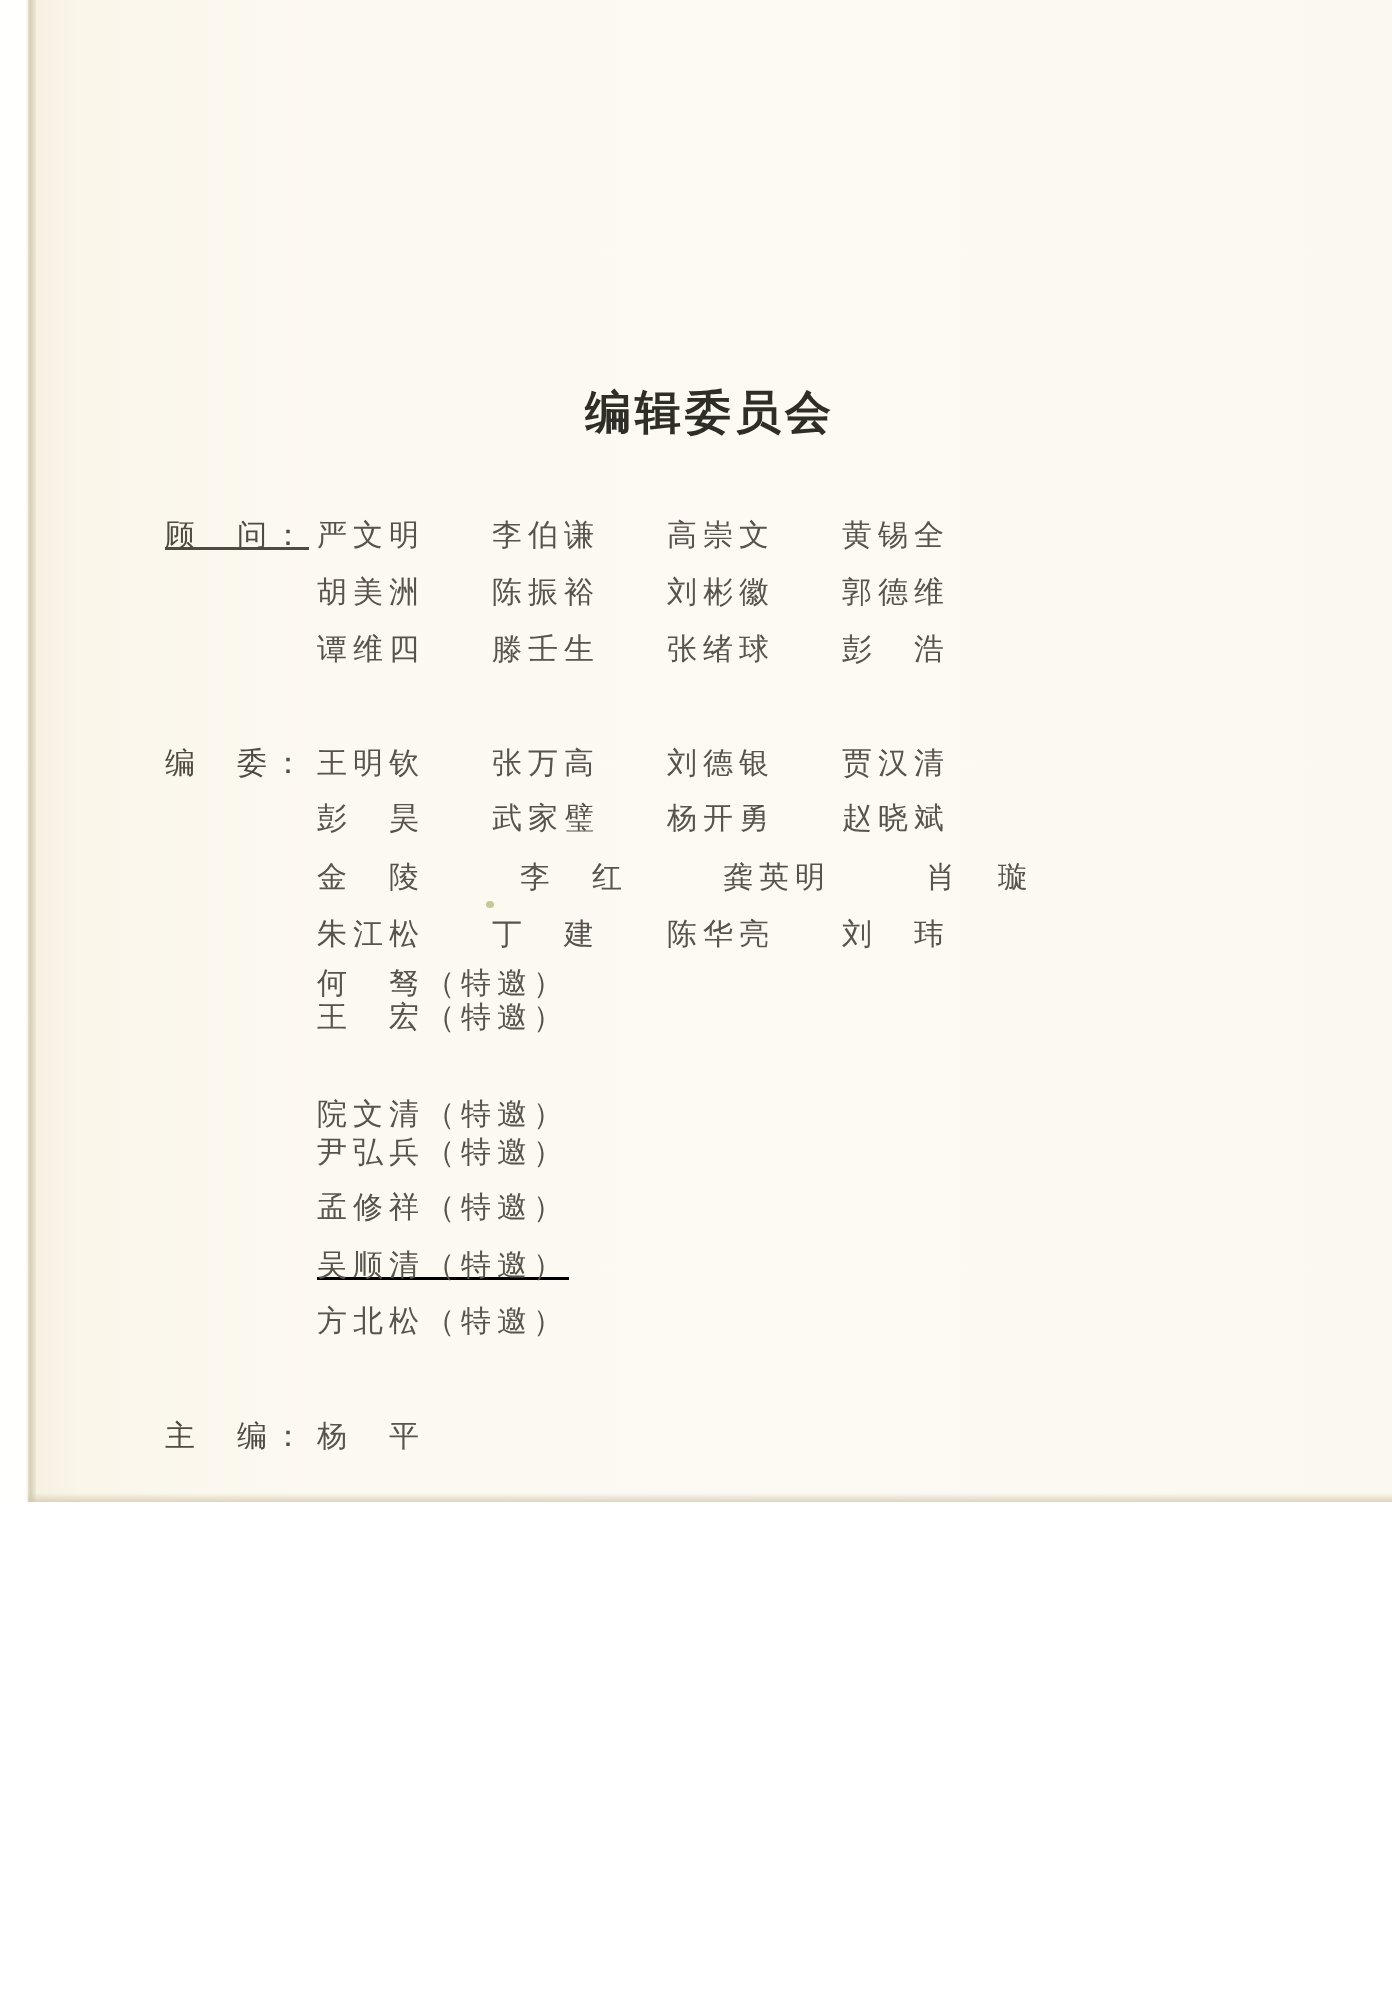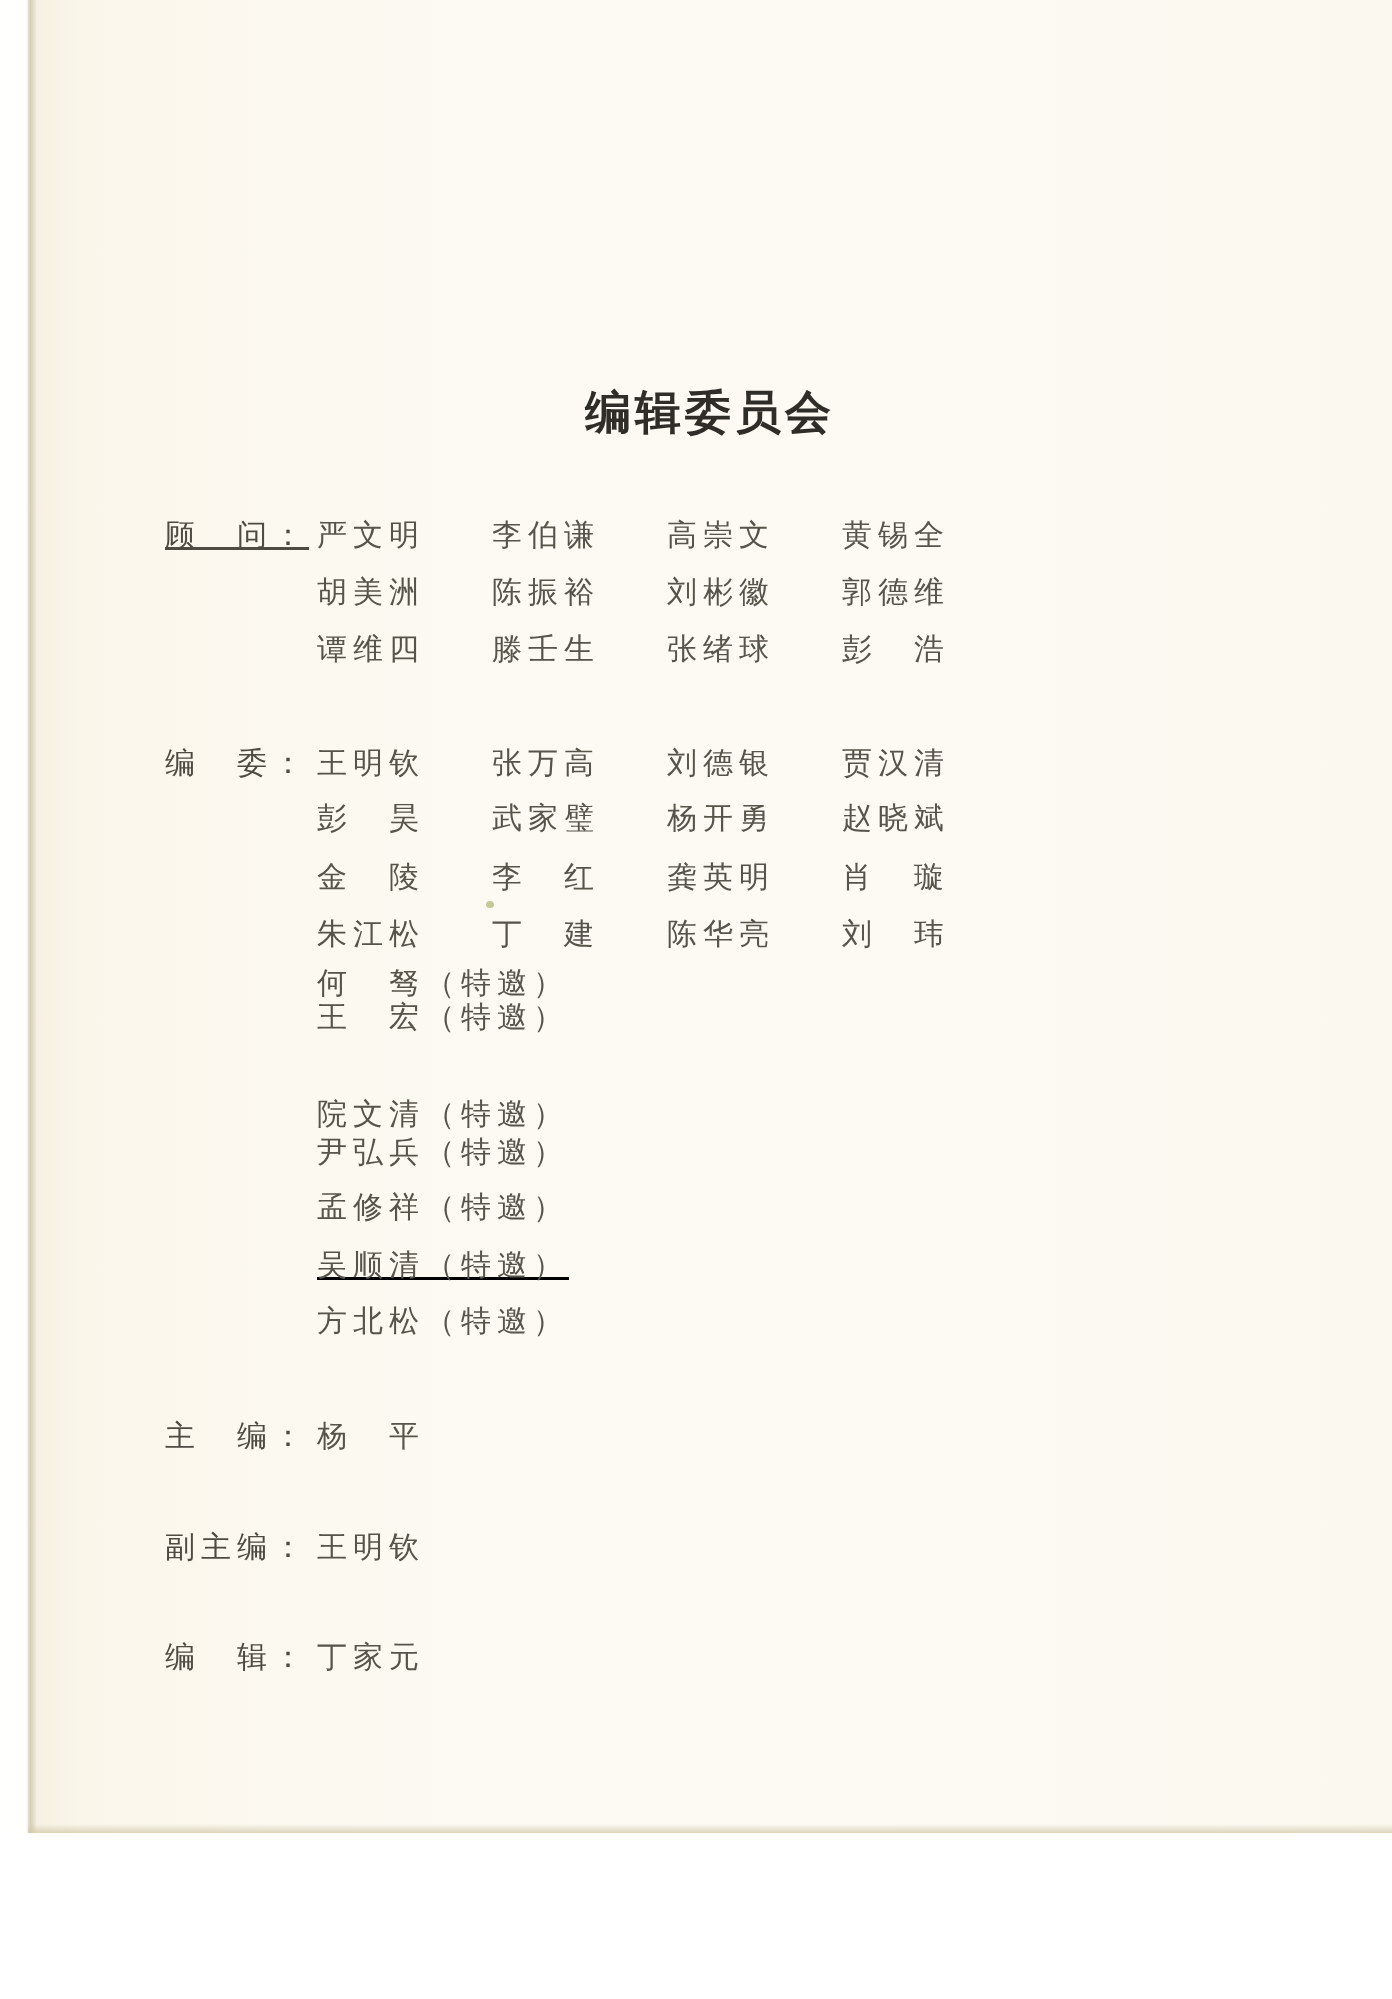--- a/index.html
+++ b/index.html
@@ -1,18 +1,18 @@
 <!DOCTYPE html>
 <html style="--paper: #fbf8ef; --page_backdrop: #fffffe; --ink: #57544b; --label_ink: #4e4b42; --title_ink: #2f2d27; --speck: #96a050;"><head>
 <meta charset="utf-8">
 <style>
   html,body{margin:0;padding:0;background:#ffffff;}
   .scan{
     position:relative;
-    width:1392px;height:1833px;
+    width:1392px;height:1502px;
     background:var(--page_backdrop,#fffffe);
     overflow:hidden;
     font-family:"Liberation Serif", serif;
   }
   
   .paper{
     position:absolute;left:28px;top:0;right:0;bottom:0;
     background:linear-gradient(90deg,#f5f0e1 0px,#faf6ea 55px,#fcf9f1 280px,#fcfaf3 60%,#fbf8ef 100%);
   }
   .edge-left{
@@ -92,21 +92,21 @@
         <span class="member-name cell">张万高</span>
         <span class="member-name cell">刘德银</span>
         <span class="member-name cell">贾汉清</span>
       </div>
       <div class="member-row" style="top: 791px; font-family: Liberation Mono, monospace;">
         <span class="member-name cell">彭　昊</span>
         <span class="member-name cell">武家璧</span>
         <span class="member-name cell">杨开勇</span>
         <span class="member-name cell">赵晓斌</span>
       </div>
-      <div class="member-row" style="top: 848px;">
+      <div class="member-row" style="top: 848px; gap: 28px;">
         <span class="member-name cell">金　陵</span>
         <span class="member-name cell">李　红</span>
         <span class="member-name cell">龚英明</span>
         <span class="member-name cell">肖　璇</span>
       </div>
       <div class="member-row" style="top: 905px;">
         <span class="member-name cell">朱江松</span>
         <span class="member-name cell">丁　建</span>
         <span class="member-name cell">陈华亮</span>
         <span class="member-name cell">刘　玮</span>

